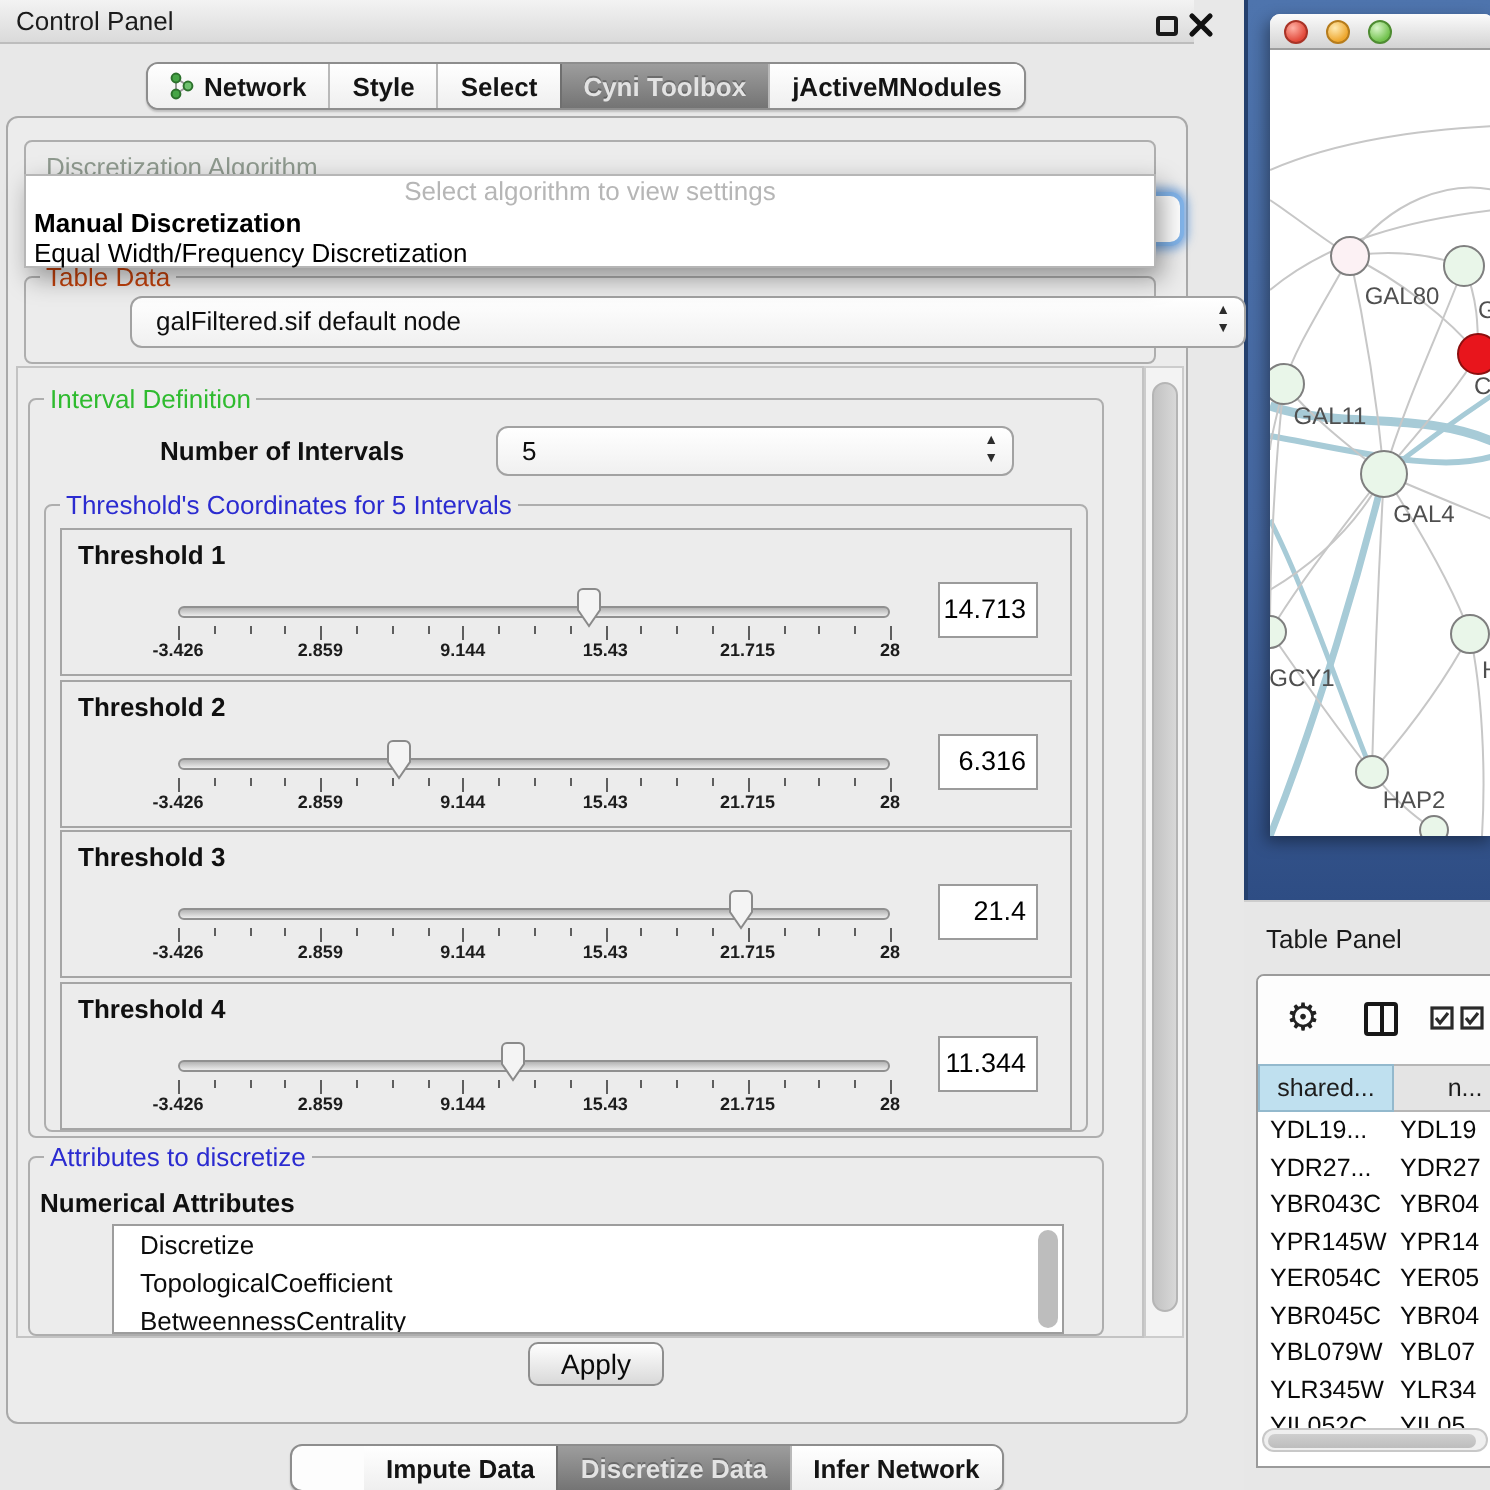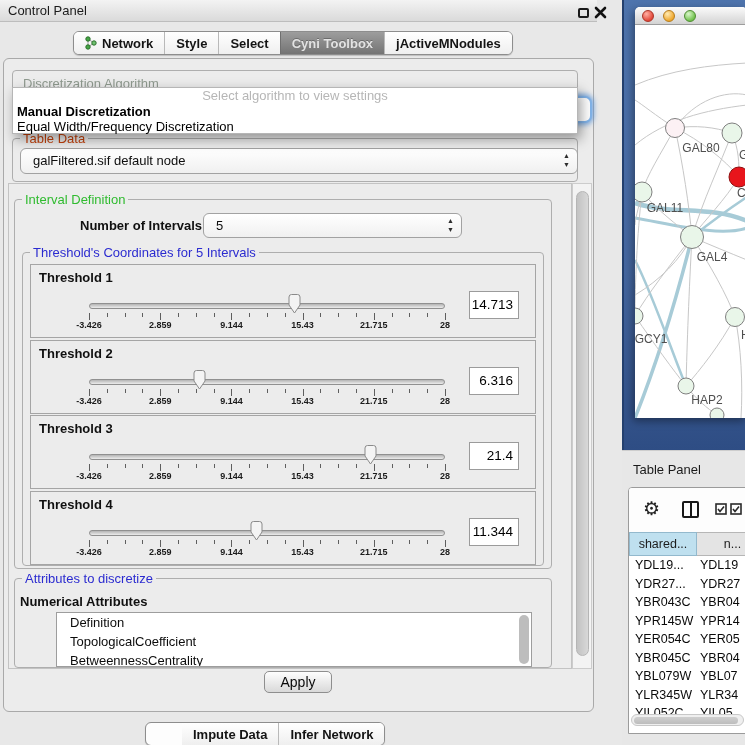--- a/index.html
+++ b/index.html
@@ -27,21 +27,21 @@
   .cp-panel { position:absolute; left:3px; top:58px; width:591px; height:654px;
     background:#ececec; border:1px solid #a9a9a9; border-radius:6px; }
   .group { position:absolute; border:1px solid #aeaeae; border-radius:4px; background:transparent; }
   .group-title { position:absolute; font-size:13px; background:#ececec; padding:0 3px; white-space:nowrap; z-index:3;}
   .gt-green { color:#2fbb2f; }
   .gt-blue { color:#2b2bd0; }
   .gt-gray { color:#8f9a8f; }
   .gt-dark { color:#c2410c; }
   
   .combo { position:absolute; background:linear-gradient(#ffffff,#f0f0f0); border:1px solid #a2a2a2;
-    border-radius:6px; font-size:13px; color:#0e0e0e; z-index:4;}
+    border-radius:6px; font-size:13px; color:#0e0e0e; z-index:4;margin-left:45px;}
   .combo .val { position:absolute; left:12px; top:4px; white-space:nowrap; }
   .combo .stepper { position:absolute; right:7px; top:3px; font-size:7px; line-height:8.5px;
     color:#2d2d2d; text-align:center; letter-spacing:0; }
   .combo-sliver { position:absolute; left:556px; top:96px; width:36px; height:27px;
     background:#fff; border:2px solid #82b4ea; border-radius:7px;
     box-shadow:0 0 5px 2px rgba(90,150,220,.75); z-index:2; }
   
   .algo-popup { position:absolute; left:12px; top:87px; width:566px; height:47px; background:#fff;
     border:1px solid #b6b6b6; box-shadow:3px 5px 12px rgba(0,0,0,.38); z-index:40; }
   .popup-hint { height:16px; line-height:16px; text-align:center; font-size:13px; color:#b6b6b6; }
@@ -331,32 +331,35 @@
           </svg></div>
         <div class="th-value">11.344</div>
       </div>
     </div>
 
   <span class="group-title gt-blue" style="left:22px; top:571px;">Attributes to discretize</span>
   <div class="group" style="left:14px; top:578px; width:538px; height:90px;"></div>
   <span class="blabel" style="left:20px; top:594px;">Numerical Attributes</span>
   <div class="attr-list">
     <div id="attr-items">
-        <div class="attr-item">Definition</div>
+        <div class="attr-item">Discretize</div>
         <div class="attr-item">TopologicalCoefficient</div>
         <div class="attr-item">BetweennessCentrality</div>
       </div>
     <div class="attr-scroll"></div>
   </div>
 
   <button class="apply-btn">Apply</button>
 
   <div class="tabstrip" style="left:145px; top:722px;padding-left:36px;" id="bottom-tabs">
       <div class="tab">
         <span>Impute Data</span>
+      </div>
+      <div class="tab selected">
+        <span>Discretize Data</span>
       </div>
       <div class="tab">
         <span>Infer Network</span>
       </div>
     </div>
 
   <div class="desktop">
     <div class="net-frame">
       <div class="net-titlebar">
         <span class="light red"></span>

